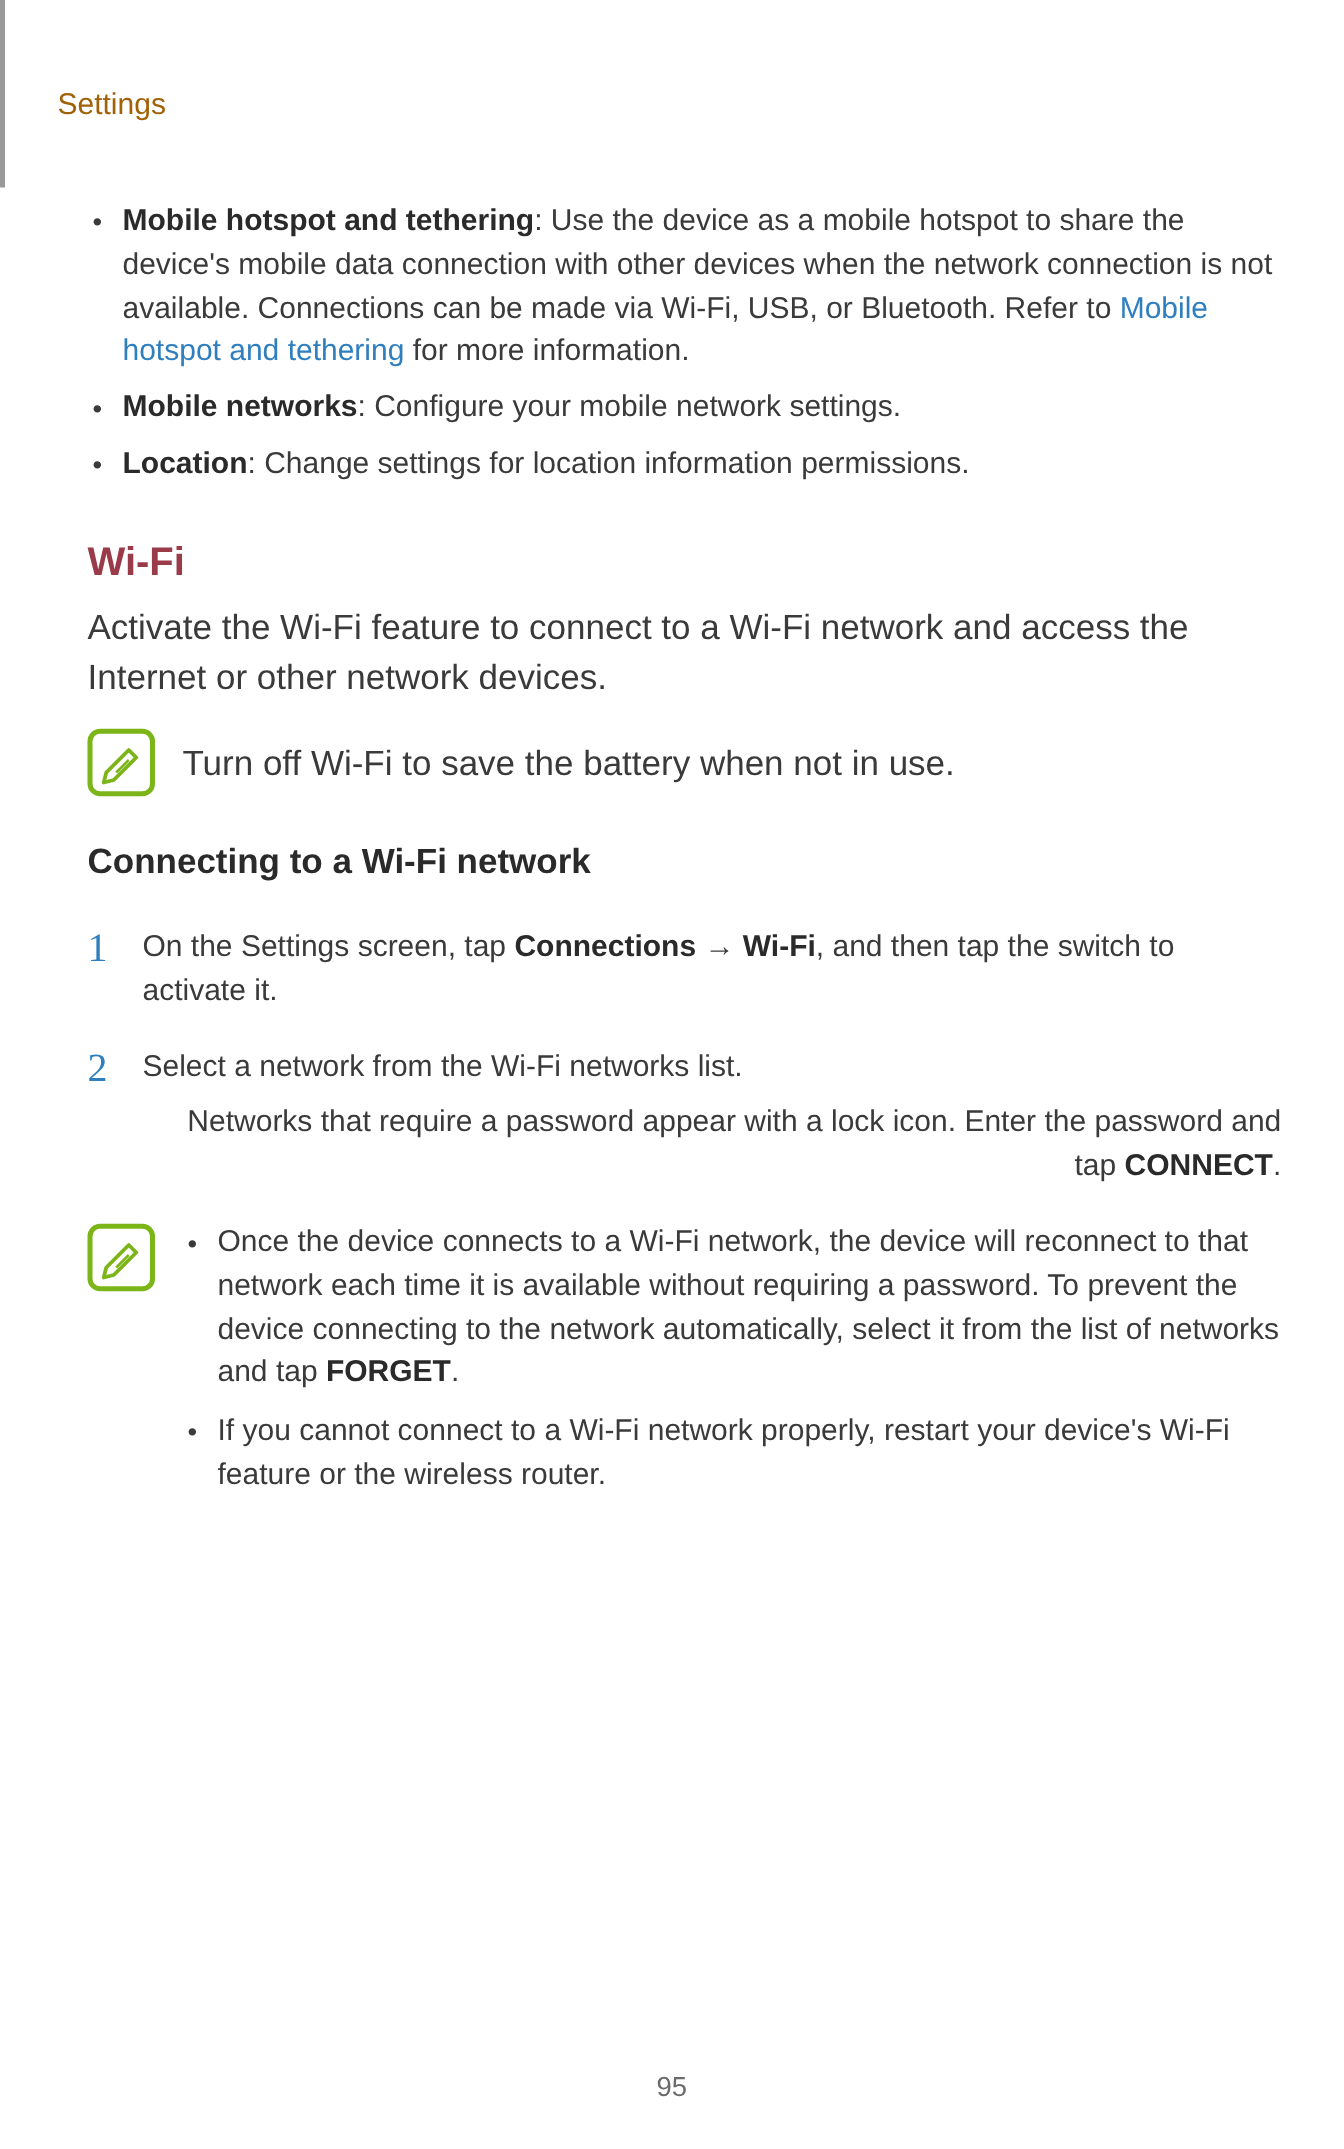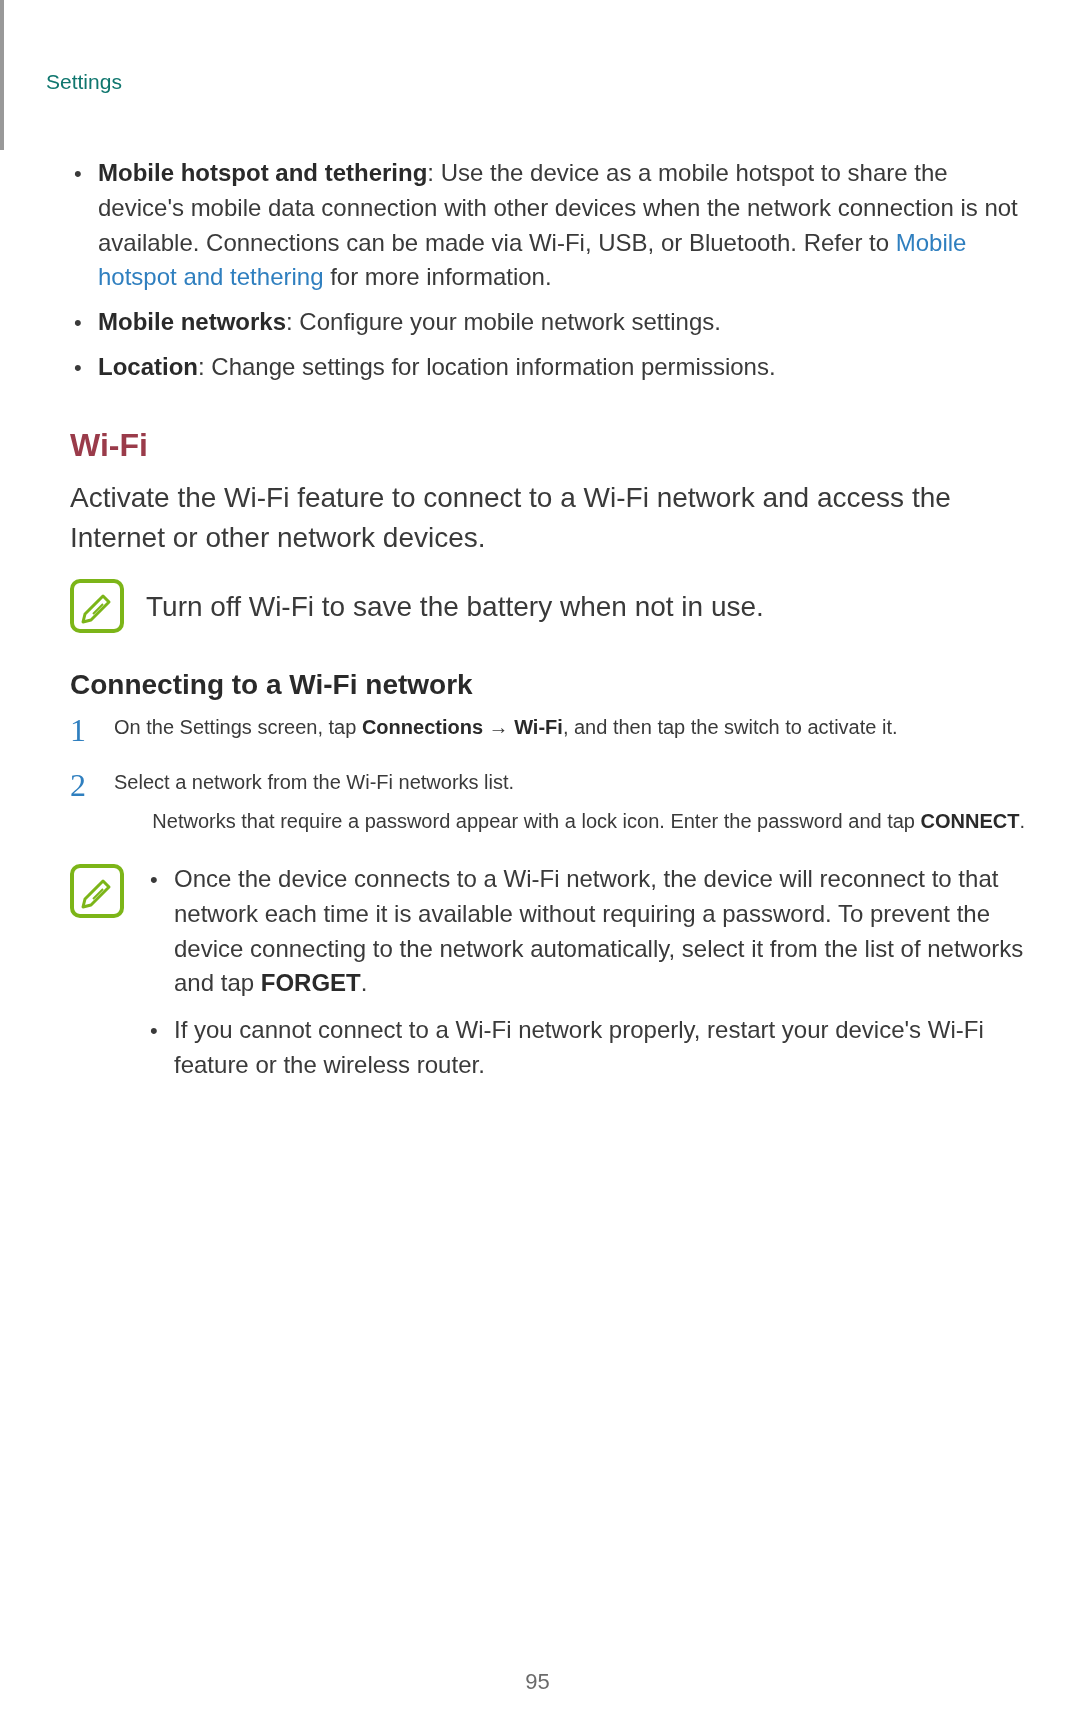--- a/index.html
+++ b/index.html
@@ -14,22 +14,22 @@
   .page-edge {
     position: absolute;
     left: 0; top: 0;
     width: 4px; height: 150px;
     background: #999;
   }
   .page {
     padding: 70px 40px 60px 40px;
   }
   .header-title {
-    font-size: 21px;
-    color: #0f766e;
+    font-size: 24px;
+    color: #a16207;
     font-weight: 400;
     margin-bottom: 62px;
     padding-left: 6px;
   }
   .content {
     padding-left: 30px;
     padding-right: 10px;
   }
   ul.bullets {
     list-style: none;
@@ -97,53 +97,53 @@
     padding-left: 28px;
   }
   .note-row ul.bullets > li {
     margin-bottom: 12px;
   }
   h3.subheading {
     font-size: 28px;
     font-weight: 700;
     color: #2a2a2a;
     margin-top: 36px;
-    margin-bottom: 12px;
+    margin-bottom: 36px;
   }
   ol.steps {
     list-style: none;
     counter-reset: step;
     padding-left: 0;
   }
   ol.steps > li {
     counter-increment: step;
     position: relative;
     padding-left: 44px;
-    font-size: 20px;
+    font-size: 24px;
     line-height: 1.45;
     color: #3a3a3a;
     margin-bottom: 26px;
   }
   ol.steps > li::before {
     content: counter(step);
     position: absolute;
     left: 0;
     top: -6px;
     font-size: 32px;
     font-weight: 400;
     color: #2f7fbf;
     font-family: Georgia, "Times New Roman", serif;
   }
   ol.steps > li p {
     margin-top: 10px;
     text-align: right;
   }
   .page-number {
     position: absolute;
-    bottom: 24px;
+    bottom: 36px;
     left: 0;
     width: 100%;
     text-align: center;
     font-size: 22px;
     color: #6b6b6b;
   }
 </style>
 </head>
 <body>
 

